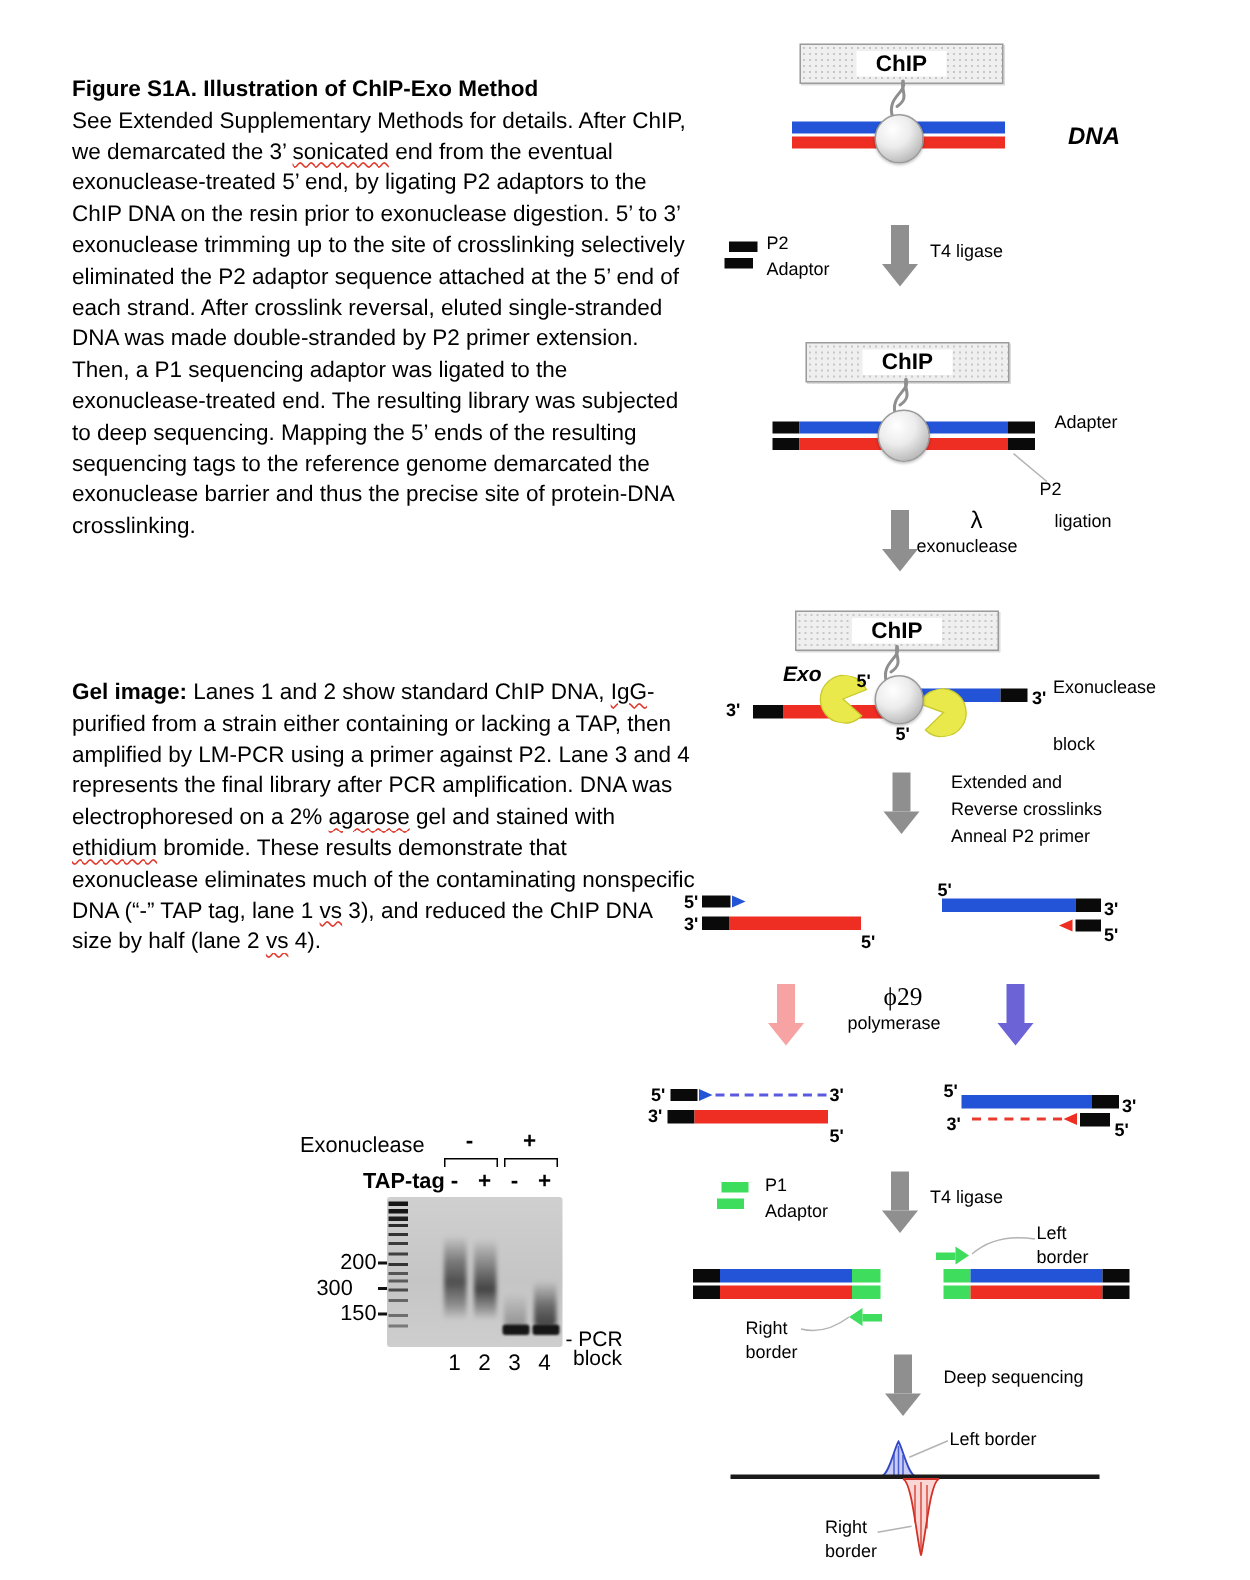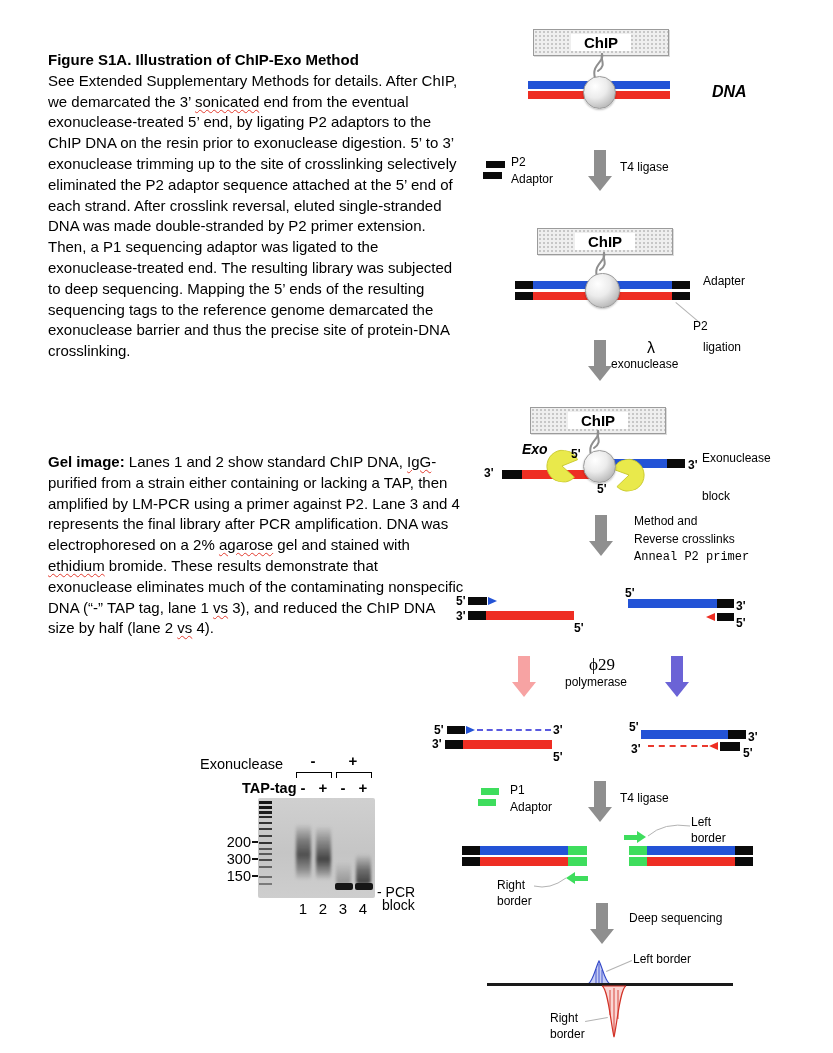--- a/index.html
+++ b/index.html
@@ -86,21 +86,21 @@
     <div class="bracket" style="left:113px;top:24px;width:34px;"></div>
     <div class="bracket" style="left:153px;top:24px;width:34px;"></div>
     <div class="gl" style="left:59px;top:32px;font-weight:bold;">TAP-tag</div>
     <div class="sign" style="left:112px;top:31px;">-</div>
     <div class="sign" style="left:132px;top:31px;">+</div>
     <div class="sign" style="left:152px;top:31px;">-</div>
     <div class="sign" style="left:172px;top:31px;">+</div>
 
     <div class="gl" style="left:28px;top:86px;width:40px;text-align:right;">200</div>
     <div class="abs" style="left:69px;top:93px;width:6px;height:2px;background:#111;"></div>
-    <div class="gl" style="left:28px;top:103px;width:40px;text-align:right;">300</div>
+    <div class="gl" style="left:28px;top:103px;width:40px;text-align:left;">300</div>
     <div class="abs" style="left:69px;top:110px;width:6px;height:2px;background:#111;"></div>
     <div class="gl" style="left:28px;top:120px;width:40px;text-align:right;">150</div>
     <div class="abs" style="left:69px;top:127px;width:6px;height:2px;background:#111;"></div>
 
     <div class="abs" style="left:75px;top:50px;width:117px;height:100px;border-radius:2px;background:linear-gradient(180deg,#d0d0d0,#c5c5c5 55%,#cecece);">
       <div class="abs" style="left:0;top:0;width:15px;height:100px;filter:blur(.4px);">
         <div class="lband" style="top:3px;height:3px;background:#161616;"></div>
         <div class="lband" style="top:8px;height:3px;background:#161616;"></div>
         <div class="lband" style="top:13px;height:3px;background:#1e1e1e;"></div>
         <div class="lband" style="top:18px;height:2px;background:#2a2a2a;"></div>
@@ -202,23 +202,23 @@
   <div class="sphere" style="left:583px;top:450px;width:31px;height:31px;"></div>
   <div class="pr" style="left:571px;top:447px;">5'</div>
   <div class="pr" style="left:597px;top:482px;">5'</div>
   <div class="dt" style="left:702px;top:452px;">Exonuclease</div>
   <div class="dt" style="left:702px;top:490px;">block</div>
 
   <div class="barrow" style="left:589px;top:515px;">
       <div class="shaft"></div>
       <div class="head"></div>
     </div>
-  <div class="dt" style="left:634px;top:515px;">Method and</div>
+  <div class="dt" style="left:634px;top:515px;">Extended and</div>
   <div class="dt" style="left:634px;top:533px;">Reverse crosslinks</div>
-  <div class="dt" style="left:634px;top:551px;font-family:Liberation Mono, monospace;">Anneal P2 primer</div>
+  <div class="dt" style="left:634px;top:551px;">Anneal P2 primer</div>
 
   <div class="pr" style="left:456px;top:594px;">5'</div>
   <div class="bar c-black" style="left:468px;top:597px;width:19px;height:8px;"></div>
   <div class="tri-right-blue" style="left:488px;top:597px;"></div>
   <div class="pr" style="left:456px;top:609px;">3'</div>
   <div class="bar c-black" style="left:468px;top:611px;width:18px;height:9px;"></div>
   <div class="bar c-red" style="left:486px;top:611px;width:88px;height:9px;"></div>
   <div class="pr" style="left:574px;top:621px;">5'</div>
 
   <div class="pr" style="left:625px;top:586px;">5'</div>

